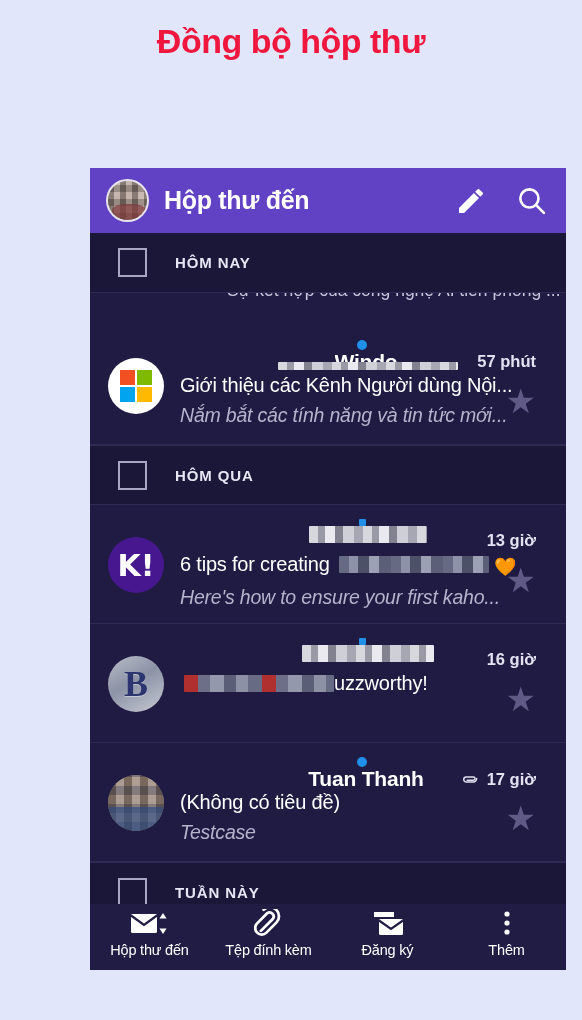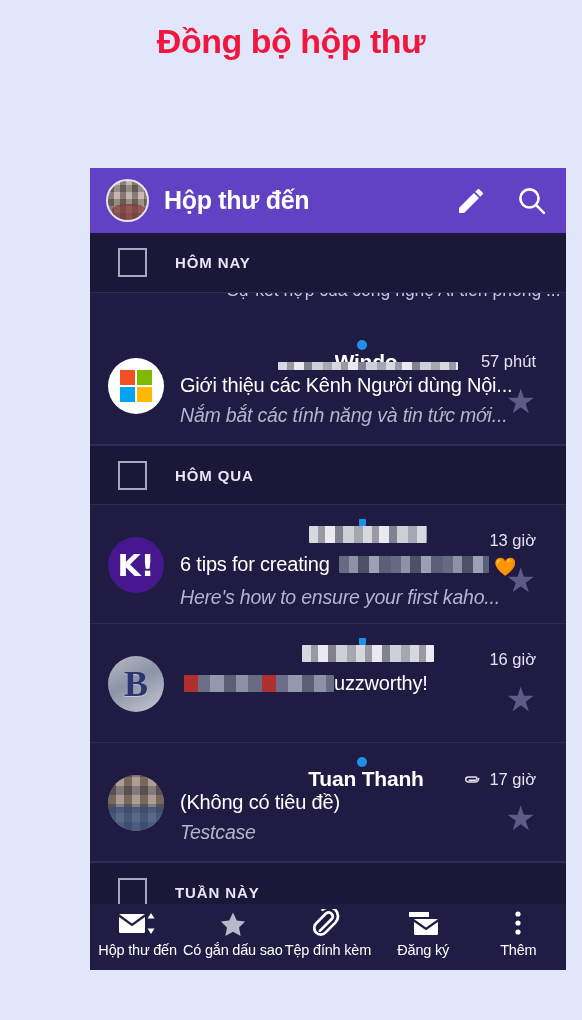--- a/index.html
+++ b/index.html
@@ -182,21 +182,21 @@
   .subject {
     color: #ffffff; font-size: 20px; line-height: 30px;
     white-space: nowrap; overflow: hidden; letter-spacing: -0.2px;
   }
   .preview {
     color: #b6b3cd; font-size: 19.5px; line-height: 30px;
     white-space: nowrap; overflow: hidden; letter-spacing: -0.2px; font-style: italic;
   }
   .time {
     position: absolute; right: 16px; top: 16px;
-    color: #e4e2f2; font-size: 16.5px; font-weight: normal;
+    color: #e4e2f2; font-size: 16.5px; font-weight: bold;
     white-space: nowrap;
     display: flex; align-items: center; gap: 7px;
   }
   .star {
     position: absolute; right: 16px; bottom: 16px;
     color: #5f5a86; font-size: 34px; line-height: 1;
   }
   .emoji { font-size: 18px; vertical-align: -2px; }
 
   
@@ -384,28 +384,20 @@
           <svg width="40" height="26" viewBox="0 0 40 26">
             <rect x="1" y="3" width="26" height="19" rx="1.5" fill="#ffffff"></rect>
             <path d="M1 4.5 L14 14 L27 4.5" fill="none" stroke="#211c44" stroke-width="2.2"></path>
             <path d="M33 2 L36.5 7.5 L29.5 7.5 Z" fill="#ffffff"></path>
             <path d="M33 23 L36.5 17.5 L29.5 17.5 Z" fill="#ffffff"></path>
           </svg>
         </div>
         <div class="navlabel">Hộp thư đến</div>
       </div>
 
-      <div class="navitem">
-        <div class="navicon">
-          <svg width="30" height="29" viewBox="0 0 24 24">
-            <path d="M12 2 L15.1 8.6 L22 9.5 L17 14.4 L18.3 21.5 L12 18 L5.7 21.5 L7 14.4 L2 9.5 L8.9 8.6 Z" fill="#b9b7cc"></path>
-          </svg>
-        </div>
-        <div class="navlabel">Có gắn dấu sao</div>
-      </div>
 
       <div class="navitem">
         <div class="navicon">
           <svg width="30" height="30" viewBox="0 0 24 24">
             <path d="M18.5 6.5 L9 16a3.2 3.2 0 0 0 4.5 4.5l8-8a5.2 5.2 0 0 0-7.4-7.4l-8 8a7.2 7.2 0 0 0 10.2 10.2" fill="none" stroke="#ffffff" stroke-width="2.2" stroke-linecap="round" transform="rotate(180 12 12)"></path>
           </svg>
         </div>
         <div class="navlabel">Tệp đính kèm</div>
       </div>
 

